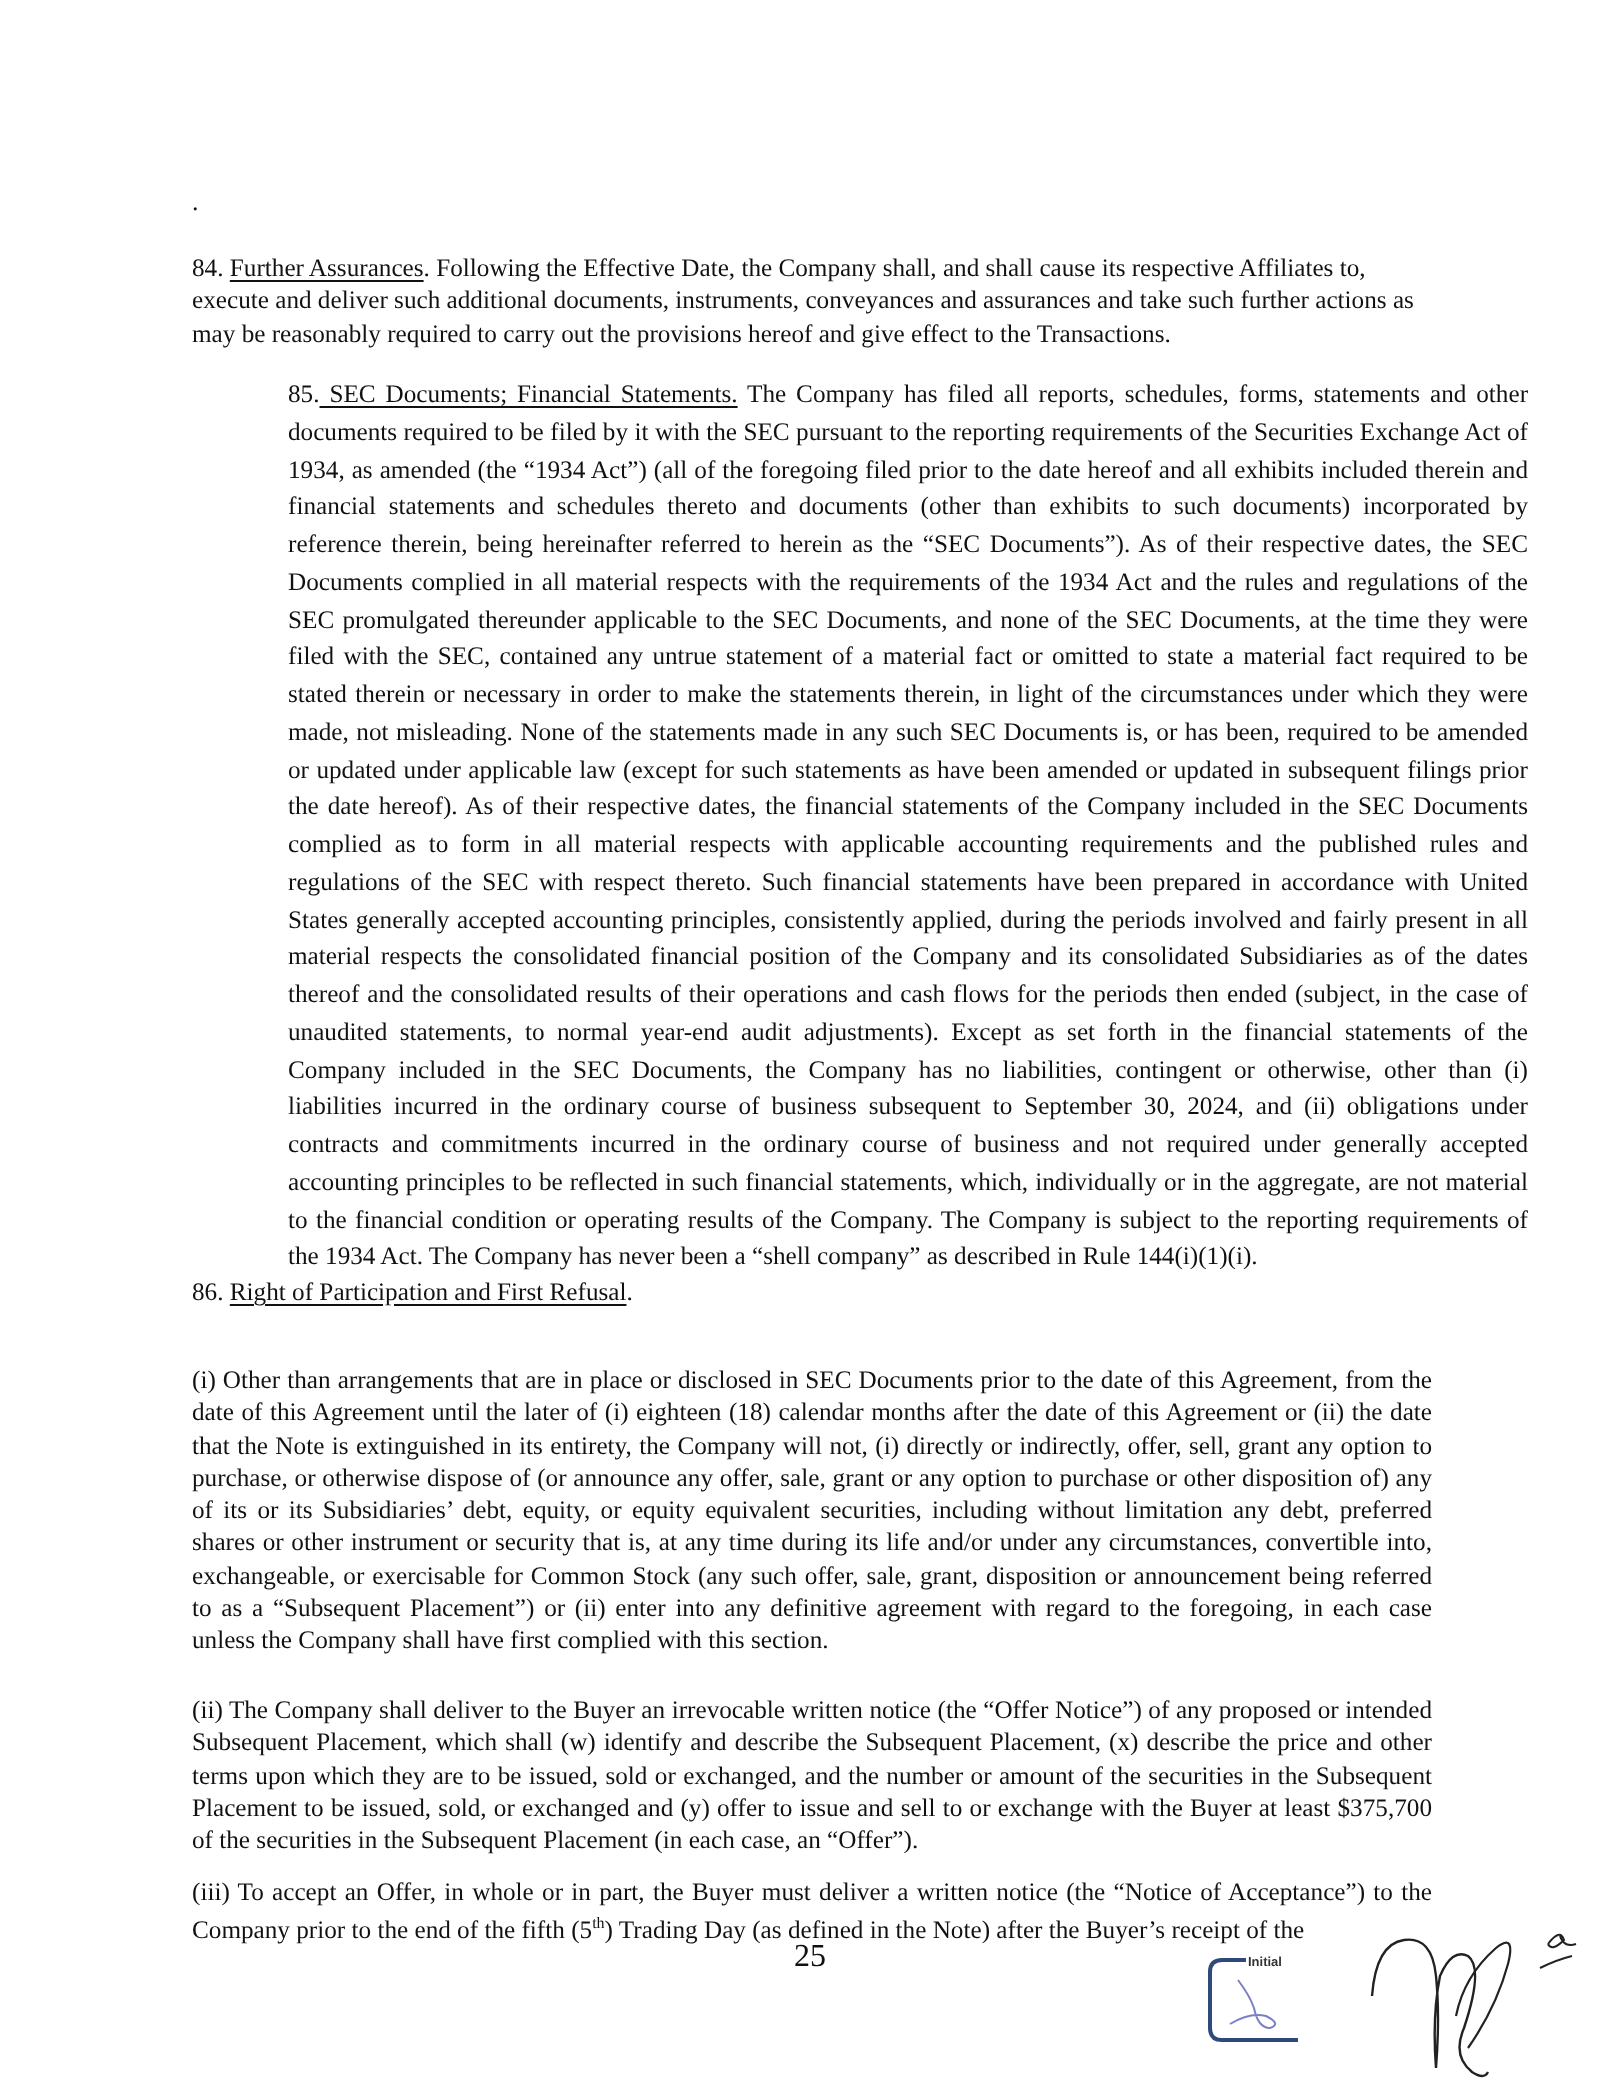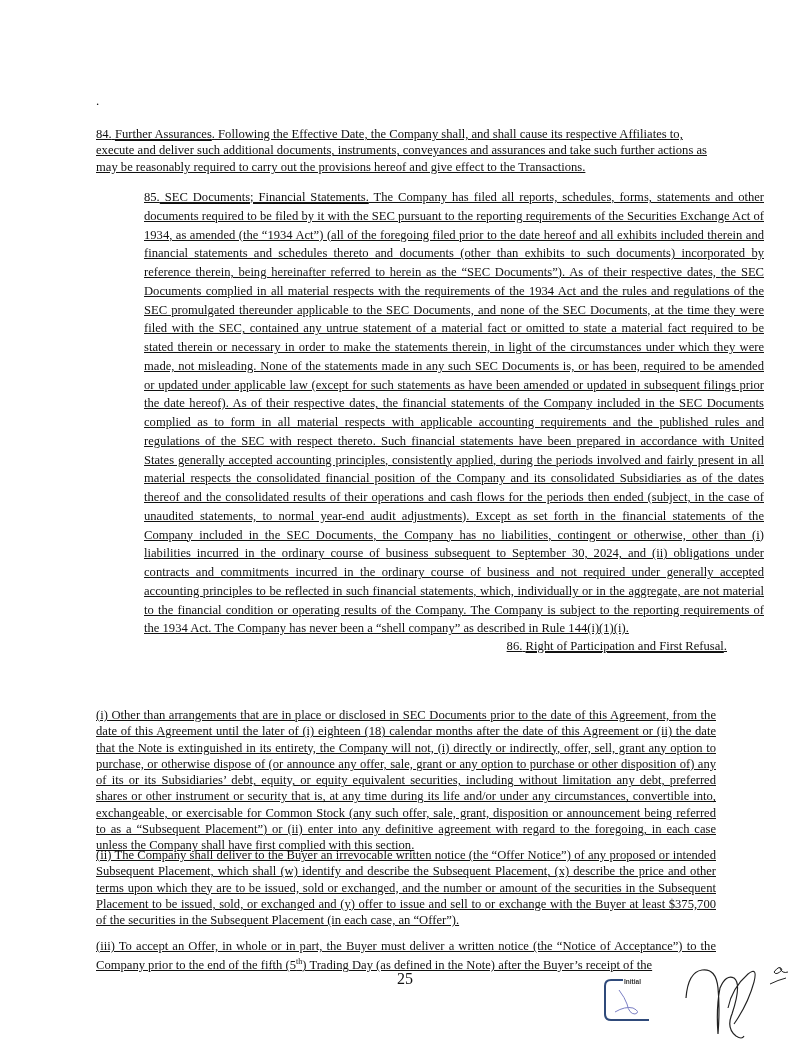--- a/index.html
+++ b/index.html
@@ -1,42 +1,42 @@
 <!DOCTYPE html>
 <html><head>
 <meta charset="utf-8">
 <style>
   html, body { margin: 0; padding: 0; background: #ffffff; }
   body { width: 811px; height: 1050px; position: relative; overflow: hidden;
          font-family: "Liberation Serif", "DejaVu Serif", serif; color: #111; }
   .dot { position: absolute; left: 96px; top: 93px; font-size: 13px; }
-  p { margin: 0; font-size: 12.6px; text-decoration: underline; }
+  p { margin: 0; font-size: 12.6px; }
   .p84 { position: absolute; top: 126px; line-height: 16.4px; width: 620px; }
   .p85 { position: absolute; top: 188px; line-height: 18.75px; text-align: justify; width: 620px; margin-left: 48px; }
   .p86 { position: absolute; top: 638px; line-height: 16px; width: 620px; }
-  .sub1 { position: absolute; top: 707px; line-height: 16.3px; text-align: justify; width: 620px; }
+  .sub1 { position: absolute; top: 682px; line-height: 16.3px; text-align: justify; width: 620px; }
   .sub2 { position: absolute; top: 847px; line-height: 16.3px; text-align: justify; width: 620px; }
   .sub3 { position: absolute; top: 938px; line-height: 16.3px; text-align: justify; width: 620px; }
   u { text-decoration: underline; text-underline-offset: 2px; }
   .pagenum { position: absolute; left: 397px; top: 970px; font-size: 16px; }
   .initial-box { position: absolute; left: 603px; top: 978px; width: 46px; height: 44px; }
   .initial-label { position: absolute; left: 624px; top: 978px; font-family: "Liberation Sans", sans-serif;
                    font-weight: bold; font-size: 6.5px; color: #333; }
   .signature { position: absolute; left: 676px; top: 958px; width: 130px; height: 86px; }
 </style>
 </head>
 <body>
 
 <span class="dot">.</span>
 
 <p class="p84" style="left:96px;"><span>84.</span> <u>Further Assurances</u><span>.</span><span> Following the Effective Date, the Company shall, and shall cause its respective Affiliates to, execute and deliver such additional documents, instruments, conveyances and assurances and take such further actions as may be reasonably required to carry out the provisions hereof and give effect to the Transactions.</span></p>
 
 <p class="p85" style="left:96px;"><span>85.</span><u> SEC Documents; Financial Statements.</u><span> The Company has filed all reports, schedules, forms, statements and other documents required to be filed by it with the SEC pursuant to the reporting requirements of the Securities Exchange Act of 1934, as amended (the “1934 Act”) (all of the foregoing filed prior to the date hereof and all exhibits included therein and financial statements and schedules thereto and documents (other than exhibits to such documents) incorporated by reference therein, being hereinafter referred to herein as the “SEC Documents”). As of their respective dates, the SEC Documents complied in all material respects with the requirements of the 1934 Act and the rules and regulations of the SEC promulgated thereunder applicable to the SEC Documents, and none of the SEC Documents, at the time they were filed with the SEC, contained any untrue statement of a material fact or omitted to state a material fact required to be stated therein or necessary in order to make the statements therein, in light of the circumstances under which they were made, not misleading. None of the statements made in any such SEC Documents is, or has been, required to be amended or updated under applicable law (except for such statements as have been amended or updated in subsequent filings prior the date hereof). As of their respective dates, the financial statements of the Company included in the SEC Documents complied as to form in all material respects with applicable accounting requirements and the published rules and regulations of the SEC with respect thereto. Such financial statements have been prepared in accordance with United States generally accepted accounting principles, consistently applied, during the periods involved and fairly present in all material respects the consolidated financial position of the Company and its consolidated Subsidiaries as of the dates thereof and the consolidated results of their operations and cash flows for the periods then ended (subject, in the case of unaudited statements, to normal year-end audit adjustments). Except as set forth in the financial statements of the Company included in the SEC Documents, the Company has no liabilities, contingent or otherwise, other than (i) liabilities incurred in the ordinary course of business subsequent to September 30, 2024, and (ii) obligations under contracts and commitments incurred in the ordinary course of business and not required under generally accepted accounting principles to be reflected in such financial statements, which, individually or in the aggregate, are not material to the financial condition or operating results of the Company. The Company is subject to the reporting requirements of the 1934 Act. The Company has never been a “shell company” as described in Rule 144(i)(1)(i).</span></p>
 
-<p class="p86" style="left:107px;text-align:right;"><span>86.</span> <u>Right of Participation and First Refusal</u><span>.</span></p>
+<p class="p86" style="left:96px;"><span>86.</span> <u>Right of Participation and First Refusal</u><span>.</span></p>
 
 <p class="sub1" style="left:96px;">(i) Other than arrangements that are in place or disclosed in SEC Documents prior to the date of this Agreement, from the date of this Agreement until the later of (i) eighteen (18) calendar months after the date of this Agreement or (ii) the date that the Note is extinguished in its entirety, the Company will not, (i) directly or indirectly, offer, sell, grant any option to purchase, or otherwise dispose of (or announce any offer, sale, grant or any option to purchase or other disposition of) any of its or its Subsidiaries’ debt, equity, or equity equivalent securities, including without limitation any debt, preferred shares or other instrument or security that is, at any time during its life and/or under any circumstances, convertible into, exchangeable, or exercisable for Common Stock (any such offer, sale, grant, disposition or announcement being referred to as a “Subsequent Placement”) or (ii) enter into any definitive agreement with regard to the foregoing, in each case unless the Company shall have first complied with this section.</p>
 
 <p class="sub2" style="left:96px;">(ii) The Company shall deliver to the Buyer an irrevocable written notice (the “Offer Notice”) of any proposed or intended Subsequent Placement, which shall (w) identify and describe the Subsequent Placement, (x) describe the price and other terms upon which they are to be issued, sold or exchanged, and the number or amount of the securities in the Subsequent Placement to be issued, sold, or exchanged and (y) offer to issue and sell to or exchange with the Buyer at least $375,700 of the securities in the Subsequent Placement (in each case, an “Offer”).</p>
 
 <p class="sub3" style="left:96px;"><span>(iii) To accept an Offer, in whole or in part, the Buyer must deliver a written notice (the “Notice of Acceptance”) to the Company prior to the end of the fifth (5</span><sup style="font-size:8px;">th</sup><span>) Trading Day (as defined in the Note) after the Buyer’s receipt of the</span></p>
 
 <span class="pagenum">25</span>
 
 <div>

